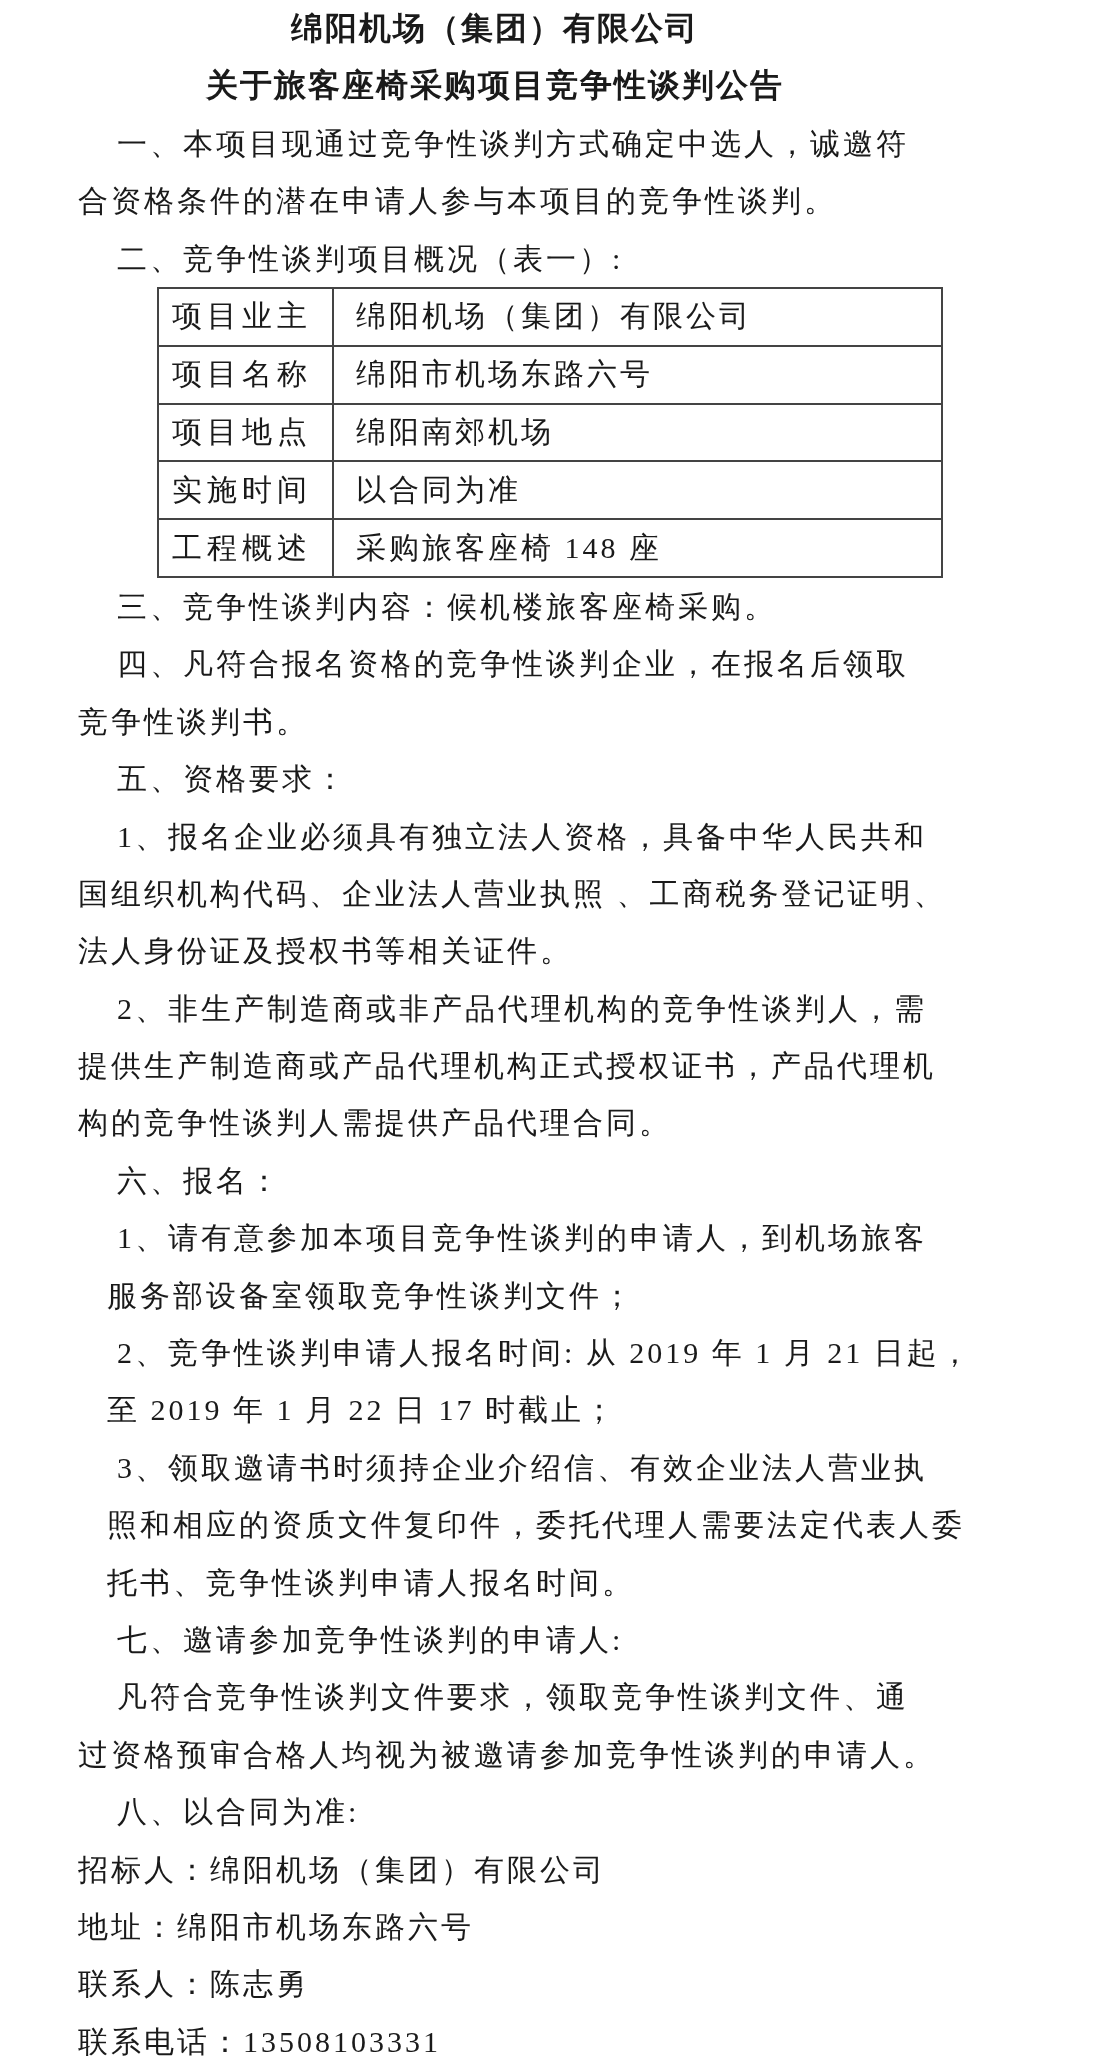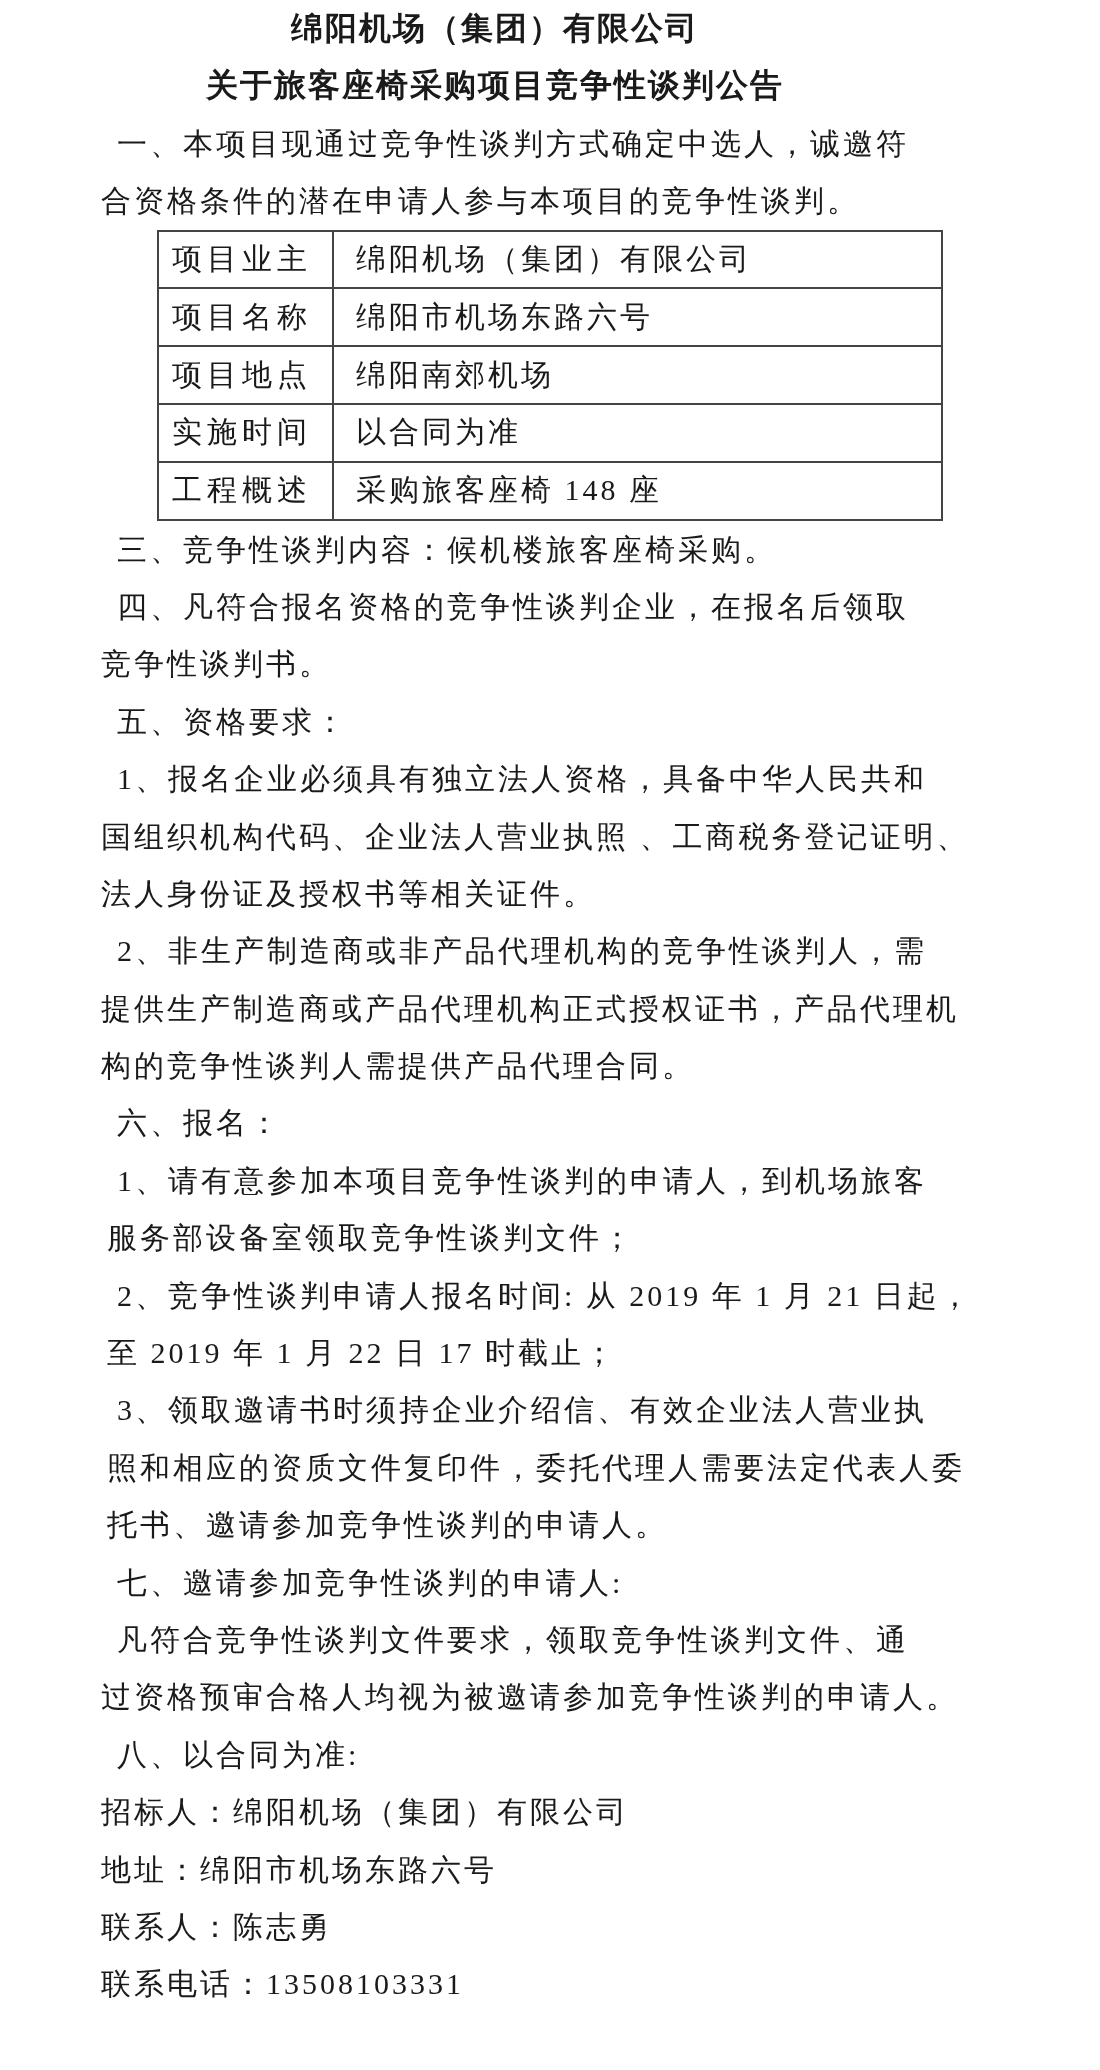--- a/index.html
+++ b/index.html
@@ -33,21 +33,21 @@
     white-space: nowrap;
   }
   .title-line {
     width: 990px;
     text-align: center;
     font-weight: bold;
     font-size: 32px;
     letter-spacing: 2px;
   }
   .indent-para { padding-left: 117px; }
-  .indent-half { padding-left: 101px; }
+  .indent-half { padding-left: 78px; }
   .indent-cont { padding-left: 107px; }
   .info-table {
     border-collapse: collapse;
     table-layout: fixed;
     margin-left: 157px;
     width: 786px;
     height: 291px;
   }
   .info-table td {
     border: 2px solid var(--border);
@@ -70,20 +70,21 @@
 <div class="page">
 
   <div class="line title-line">绵阳机场（集团）有限公司</div>
 
   <div class="line title-line">关于旅客座椅采购项目竞争性谈判公告</div>
 
   <div>
 
   <div class="line indent-para">一、本项目现通过竞争性谈判方式确定中选人，诚邀符</div>
       <div class="line indent-half">合资格条件的潜在申请人参与本项目的竞争性谈判。</div>
+      <div class="line indent-para">二、竞争性谈判项目概况（表一）:</div>
     </div>
 
   <table class="info-table">
     <tbody>
 
     <tr>
         <td class="label-cell">项目业主</td>
         <td class="value-cell">绵阳机场（集团）有限公司</td>
       </tr>
         <tr>
@@ -117,21 +118,21 @@
       <div class="line indent-para">2、非生产制造商或非产品代理机构的竞争性谈判人，需</div>
       <div class="line indent-half">提供生产制造商或产品代理机构正式授权证书，产品代理机</div>
       <div class="line indent-half">构的竞争性谈判人需提供产品代理合同。</div>
       <div class="line indent-para">六、报名：</div>
       <div class="line indent-para">1、请有意参加本项目竞争性谈判的申请人，到机场旅客</div>
       <div class="line indent-cont">服务部设备室领取竞争性谈判文件；</div>
       <div class="line indent-para">2、竞争性谈判申请人报名时间: 从 2019 年 1 月 21 日起，</div>
       <div class="line indent-cont">至 2019 年 1 月 22 日 17 时截止；</div>
       <div class="line indent-para">3、领取邀请书时须持企业介绍信、有效企业法人营业执</div>
       <div class="line indent-cont">照和相应的资质文件复印件，委托代理人需要法定代表人委</div>
-      <div class="line indent-cont">托书、邀请参加竞争性谈判的申请人。</div>
+      <div class="line indent-cont">托书、竞争性谈判申请人报名时间。</div>
       <div class="line indent-para">七、邀请参加竞争性谈判的申请人:</div>
       <div class="line indent-para">凡符合竞争性谈判文件要求，领取竞争性谈判文件、通</div>
       <div class="line indent-half">过资格预审合格人均视为被邀请参加竞争性谈判的申请人。</div>
       <div class="line indent-para">八、以合同为准:</div>
       <div class="line indent-half">招标人：绵阳机场（集团）有限公司</div>
       <div class="line indent-half">地址：绵阳市机场东路六号</div>
       <div class="line indent-half">联系人：陈志勇</div>
       <div class="line indent-half">联系电话：13508103331</div>
     </div>
 

